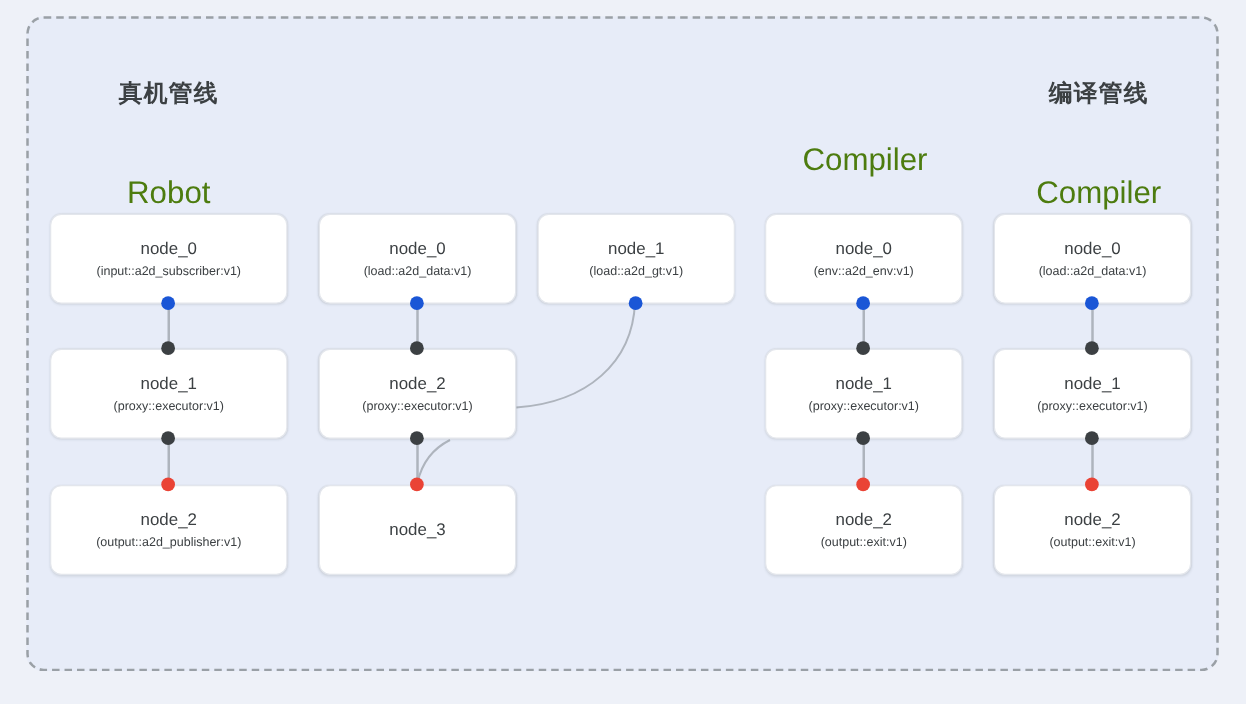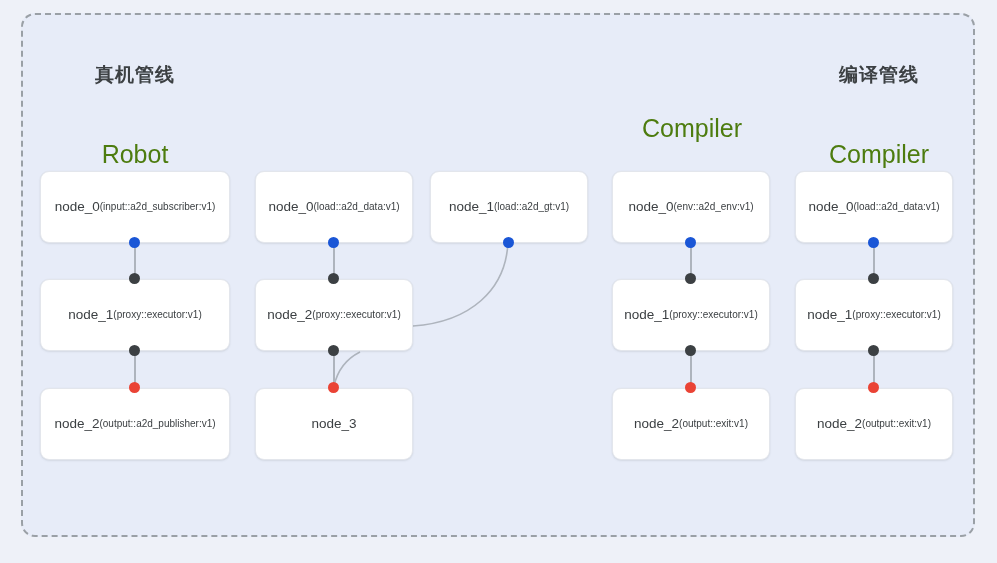--- a/index.html
+++ b/index.html
@@ -58,20 +58,21 @@
 
   
   .node {
     position: absolute;
     box-sizing: border-box;
     background: #ffffff;
     border: 1px solid #e3e6ec;
     border-radius: 9px;
     box-shadow: 0 1px 2px rgba(60,64,67,0.10), 0 0 1px rgba(60,64,67,0.08);
     display: flex;
+    flex-direction: column;
     align-items: center;
     justify-content: center;
     line-height: 1.55;
   }
   .node-id {
     font-size: 13.5px;
     color: #3c4043;
     white-space: nowrap;
   }
   .node-type {

